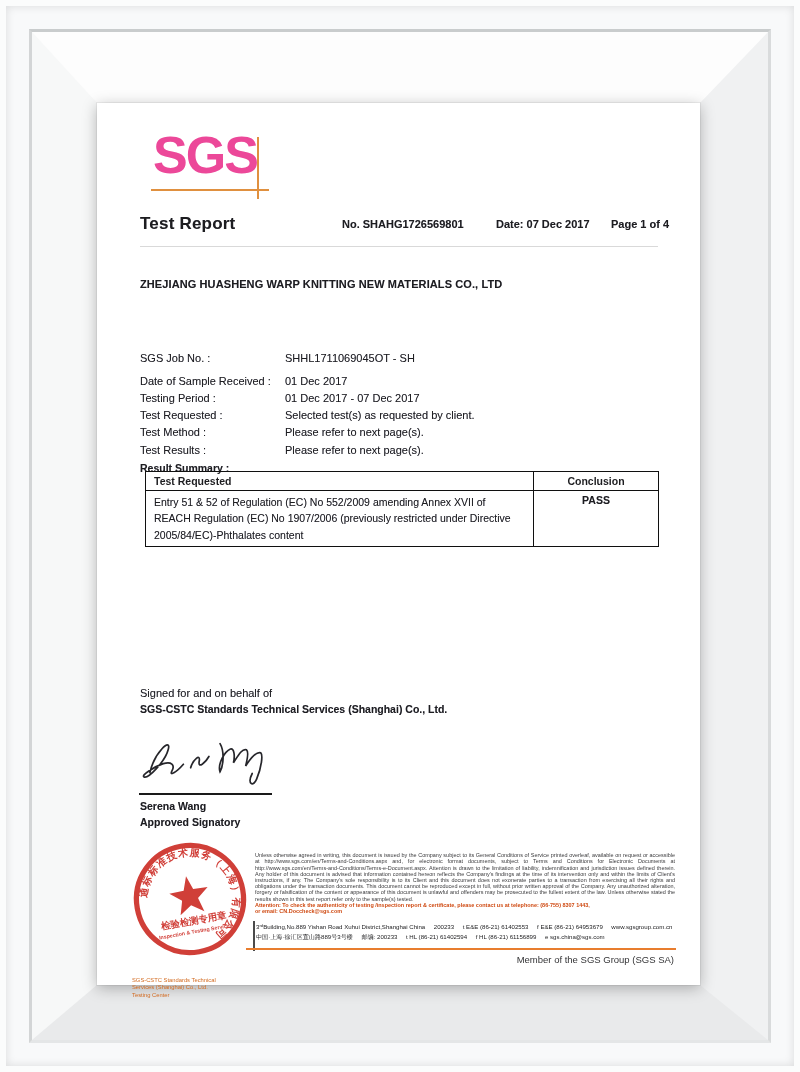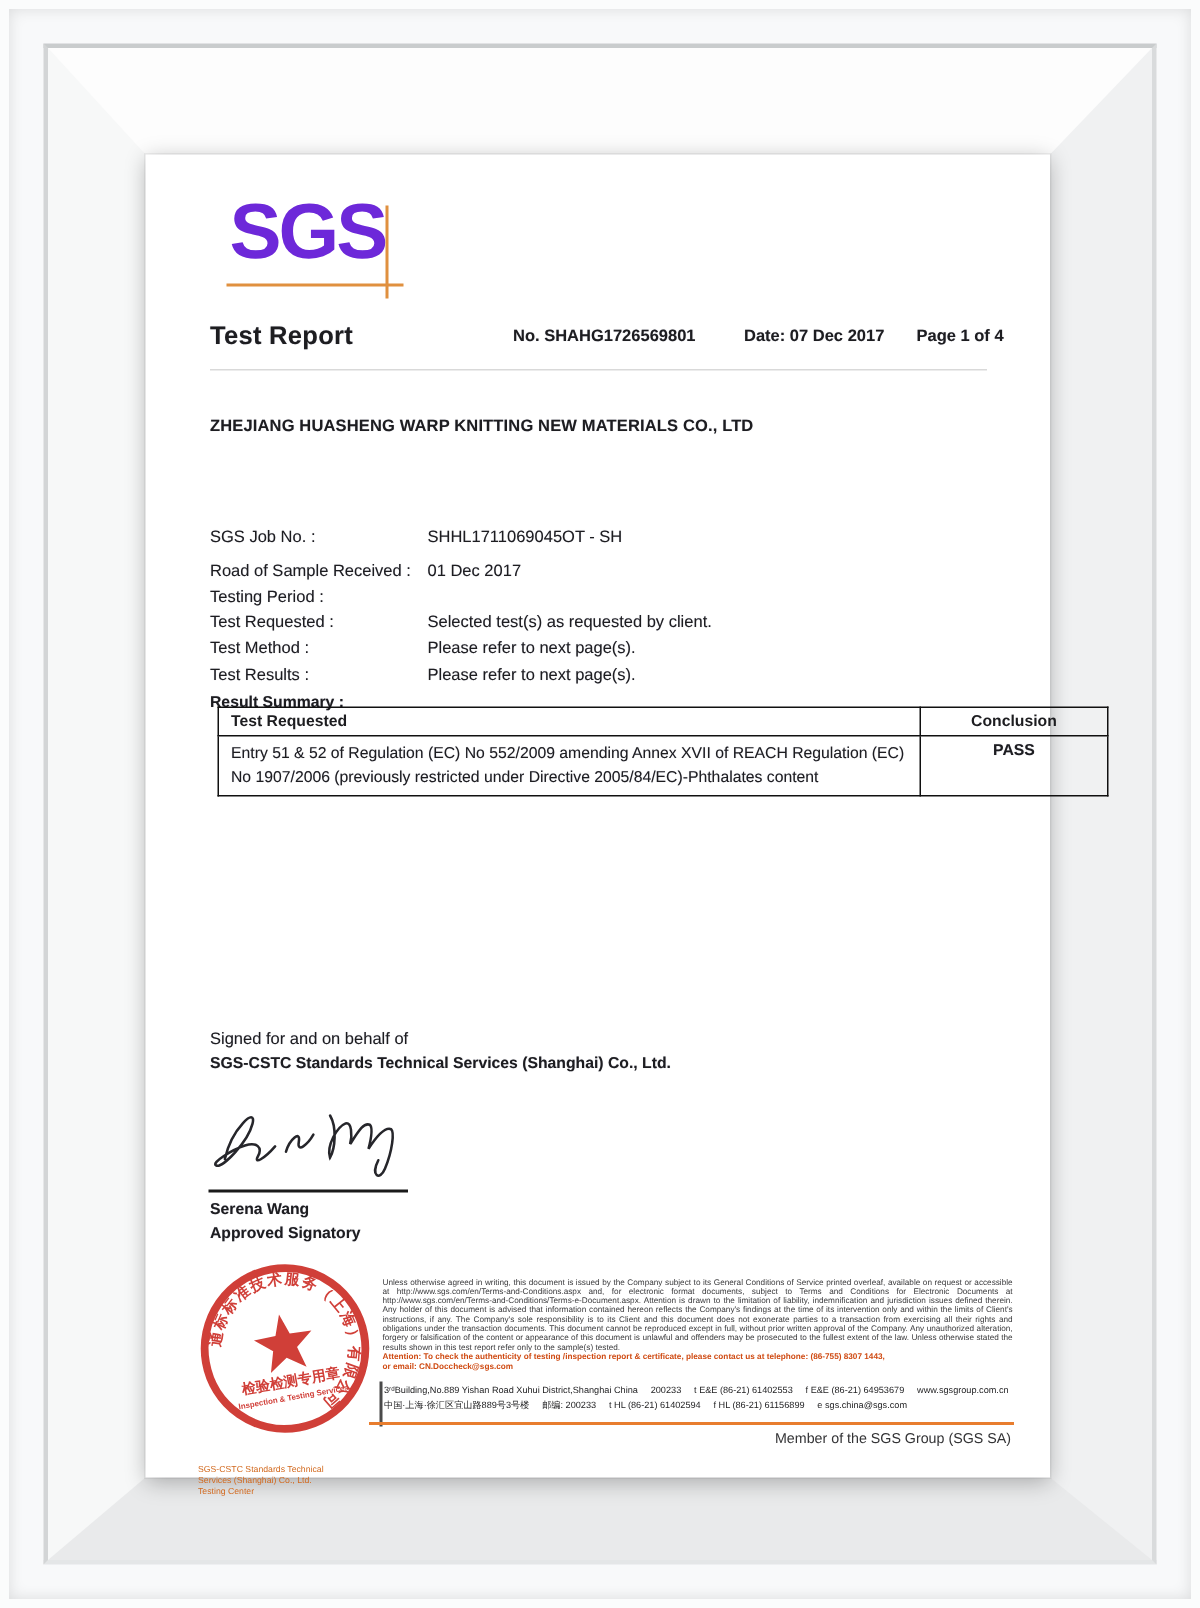--- a/index.html
+++ b/index.html
@@ -21,36 +21,36 @@
   }
   
   .page{
     position:absolute;left:97px;top:103px;width:603px;height:882px;
     background:#ffffff;
     box-shadow:0 3px 14px rgba(0,0,0,.28), 0 0 0 1px rgba(0,0,0,.05);
     color:#1d1d20;
   }
   .abs{position:absolute;}
   
-  .sgs-logo{left:56px;top:26px;font-size:52px;font-weight:bold;color:#6d28d9;letter-spacing:-2px;line-height:1;}
+  .sgs-logo{left:56px;top:26px;font-size:52px;font-weight:bold;color:#ec4899;letter-spacing:-2px;line-height:1;}
   .logo-hline{left:54px;top:86px;width:118px;height:2px;background:#e0903f;}
   .logo-vline{left:160px;top:34px;width:2px;height:62px;background:#e0903f;}
   
   .doc-title{left:43px;top:111px;font-size:17px;font-weight:bold;letter-spacing:.2px;}
   .hdr-meta{font-size:11px;font-weight:700;top:115px;padding-left:33px;}
   .hdr-rule{left:43px;top:143px;width:518px;height:1px;background:#d9d9d9;}
   .client-line{left:43px;font-size:11px;font-weight:600;letter-spacing:.1px;}
   
   .intro{left:43px;top:227px;font-size:10.5px;font-weight:500;}
   .info-row{left:43px;width:520px;display:flex;font-size:11px;font-weight:500;}
   .info-row .lbl{width:145px;flex:0 0 145px;}
   .info-row .val{flex:1;}
   .rs-label{left:43px;top:359px;font-size:10.5px;font-weight:600;}
   
-  table.result{left:48px;top:368px;width:594px;border-collapse:collapse;position:absolute;table-layout:fixed;}
+  table.result{left:48px;top:368px;width:514px;border-collapse:collapse;position:absolute;table-layout:fixed;}
   table.result td,table.result th{border:1.5px solid #101010;font-size:10.5px;padding:3px 8px;vertical-align:top;text-align:left;}
   table.result th{font-weight:bold;}
   table.result .con{width:108px;text-align:center;font-weight:600;}
   table.result td.test{line-height:1.55;}
   
   .sig-line1{left:43px;top:584px;font-size:11px;font-weight:400;}
   .sig-line2{left:43px;top:600px;font-size:10.5px;font-weight:600;}
   .sig-svg{left:38px;top:618px;}
   .sig-rule{left:42px;top:690px;width:133px;height:2px;background:#1a1a1a;}
   .sig-name{left:43px;top:697px;font-size:10.5px;font-weight:600;}
@@ -94,25 +94,26 @@
     <div class="abs hdr-rule"></div>
 
     <div class="abs client-line soft" style="top:147px;margin-top:28px;">ZHEJIANG HUASHENG WARP KNITTING NEW MATERIALS CO., LTD</div>
 
 
     <div class="abs info-row soft" style="top:249px;">
       <span class="lbl">SGS Job No. :</span>
       <span class="val">SHHL1711069045OT - SH</span>
     </div>
     <div class="abs info-row soft" style="top:272px;">
-      <span class="lbl">Road of Sample Received :</span>
+      <span class="lbl">Date of Sample Received :</span>
       <span class="val">01 Dec 2017</span>
     </div>
     <div class="abs info-row soft" style="top:289px;">
       <span class="lbl">Testing Period :</span>
+      <span class="val">01 Dec 2017 - 07 Dec 2017</span>
     </div>
     <div class="abs info-row soft" style="top:306px;">
       <span class="lbl">Test Requested :</span>
       <span class="val">Selected test(s) as requested by client.</span>
     </div>
     <div class="abs info-row soft" style="top:323px;">
       <span class="lbl">Test Method :</span>
       <span class="val">Please refer to next page(s).</span>
     </div>
     <div class="abs info-row soft" style="top:341px;">

